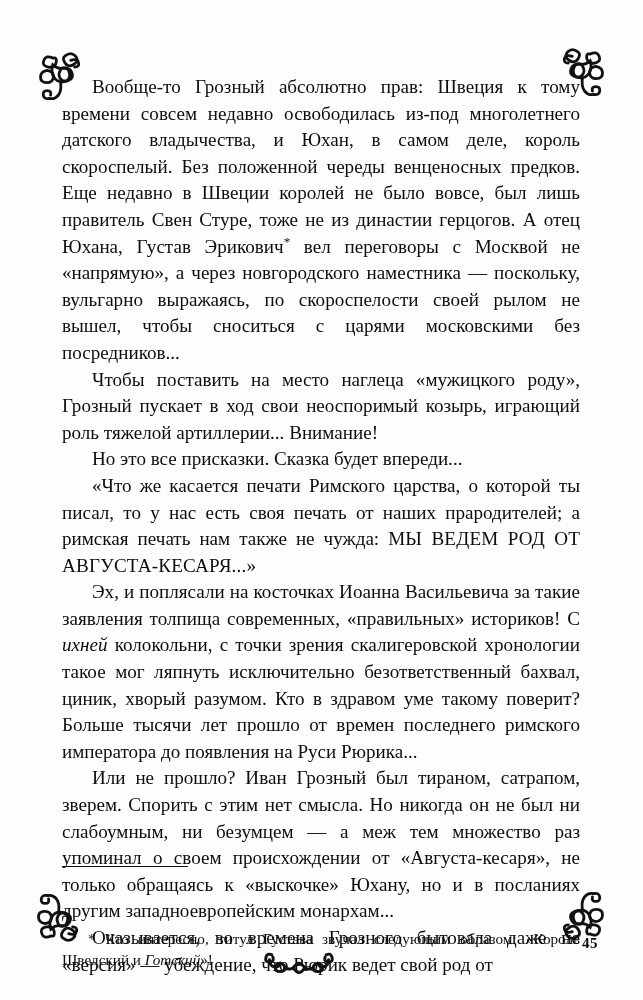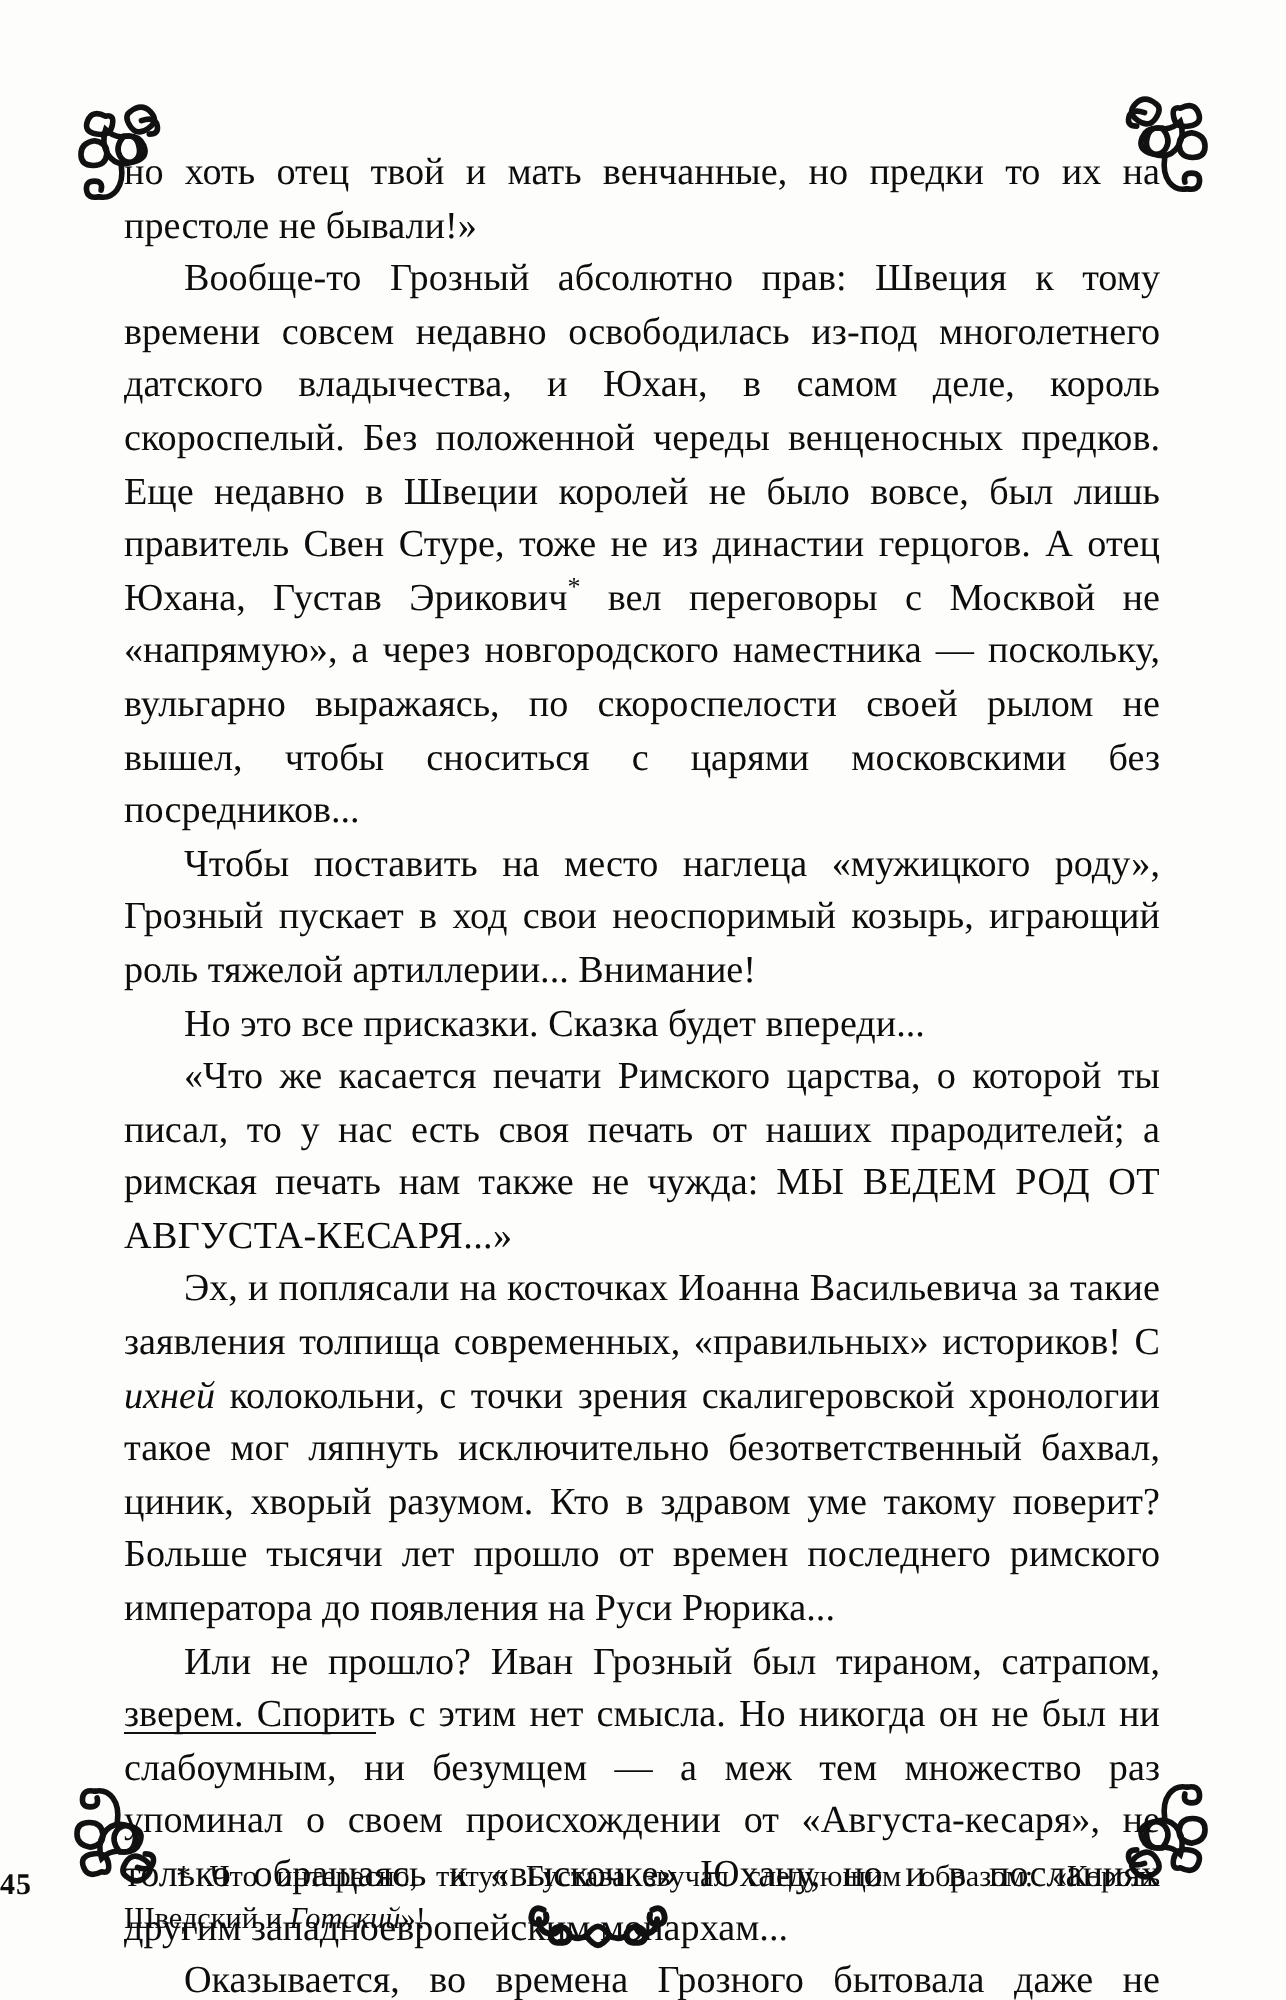--- a/index.html
+++ b/index.html
@@ -75,21 +75,21 @@
     text-align: justify;
     text-indent: 26px;
   }
 
   
   .folio {
     position: absolute;
     left: 0;
     top: 936px;
     width: 598px;
-    text-align: left;
+    text-align: right;
   }
   .folio-num {
     font-size: 15px;
     font-weight: bold;
     letter-spacing: 0.5px;
     display: block;
     line-height: 15px;
   }
   .folio-flourish {
     display: block;
@@ -158,21 +158,20 @@
         <path d="M46 36 q14 -2 18 8 q4 10 -6 14 q-10 4 -15 -4 q-5 -8 3 -18"></path>
         <path d="M30 30 q8 8 18 6 q10 -2 12 10 q2 12 -10 14 q-12 2 -18 -8 q-6 -10 -2 -22z"></path>
         <path d="M44 62 q2 14 -4 22 q-6 8 -16 6"></path>
         <path d="M24 90 q-10 2 -11 -6 q-1 -8 7 -8 q8 0 6 8"></path>
         <path d="M62 22 q12 -4 14 4 q2 8 -7 8"></path>
       </g>
     </svg>
   </div>
 
   <div class="textblock" id="body-text">
-      <p class="para first"><span>но хоть отец твой и мать венчанные, но предки то их на престоле не бывали!»</span></p>
       <p class="para"><span>Вообще-то Грозный абсолютно прав: Швеция к тому времени совсем недавно освободилась из-под многолетнего датского владычества, и Юхан, в самом деле, король скороспелый. Без положенной череды венценосных предков. Еще недавно в Швеции королей не было вовсе, был лишь правитель Свен Стуре, тоже не из династии герцогов. А отец Юхана, Густав Эрикович</span><span class="fnref">*</span><span> вел переговоры с Москвой не «напрямую», а через новгородского наместника — поскольку, вульгарно выражаясь, по скороспелости своей рылом не вышел, чтобы сноситься с царями московскими без посредников...</span></p>
       <p class="para"><span>Чтобы поставить на место наглеца «мужицкого роду», Грозный пускает в ход свои неоспоримый козырь, играющий роль тяжелой артиллерии... Внимание!</span></p>
       <p class="para"><span>Но это все присказки. Сказка будет впереди...</span></p>
       <p class="para"><span>«Что же касается печати Римского царства, о которой ты писал, то у нас есть своя печать от наших прародителей; а римская печать нам также не чужда: </span><span class="caps">МЫ ВЕДЕМ РОД ОТ АВГУСТА-КЕСАРЯ...»</span></p>
       <p class="para"><span>Эх, и поплясали на косточках Иоанна Васильевича за такие заявления толпища современных, «правильных» историков! С </span><span class="ital">ихней</span><span> колокольни, с точки зрения скалигеровской хронологии такое мог ляпнуть исключительно безответственный бахвал, циник, хворый разумом. Кто в здравом уме такому поверит? Больше тысячи лет прошло от времен последнего римского императора до появления на Руси Рюрика...</span></p>
       <p class="para"><span>Или не прошло? Иван Грозный был тираном, сатрапом, зверем. Спорить с этим нет смысла. Но никогда он не был ни слабоумным, ни безумцем — а меж тем множество раз упоминал о своем происхождении от «Августа-кесаря», не только обращаясь к «выскочке» Юхану, но и в посланиях другим западноевропейским монархам...</span></p>
       <p class="para"><span>Оказывается, во времена Грозного бытовала даже не «версия» — убеждение, что Рюрик ведет свой род от</span></p>
     </div>
 
   <div class="footnote-rule"></div>

